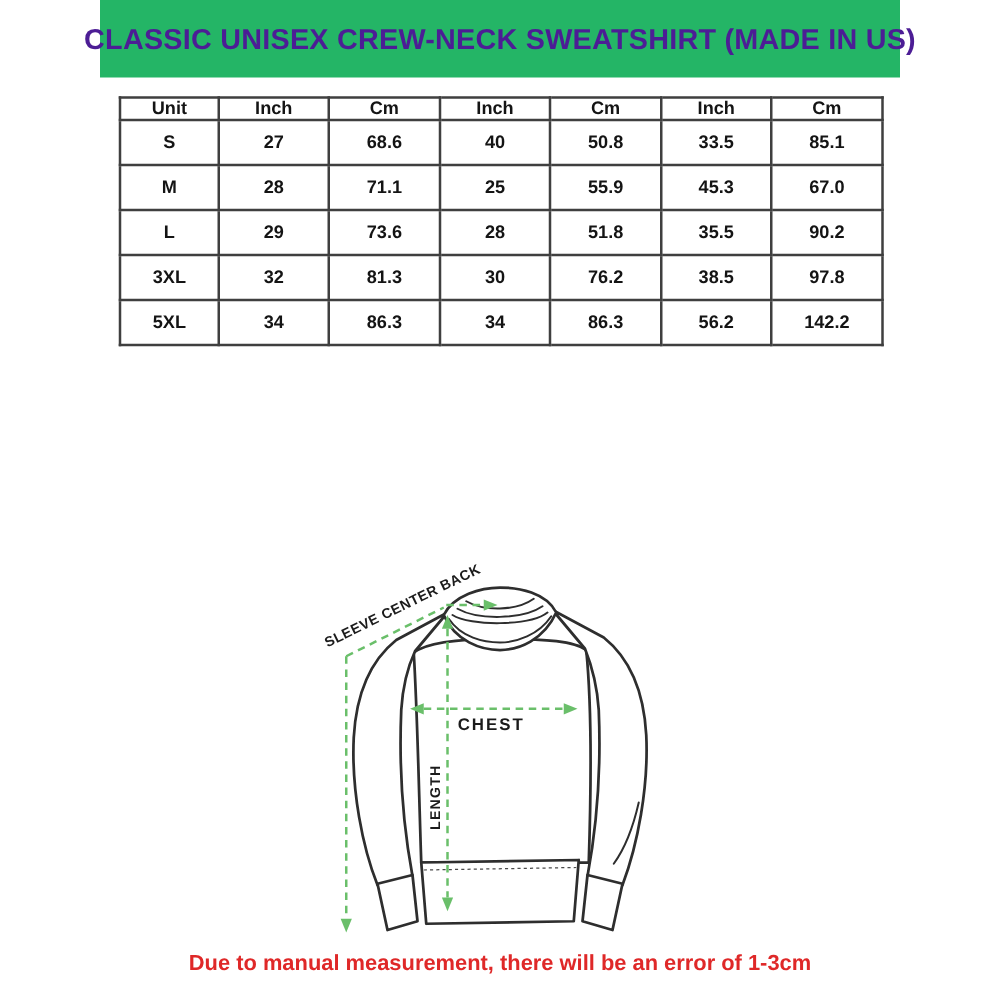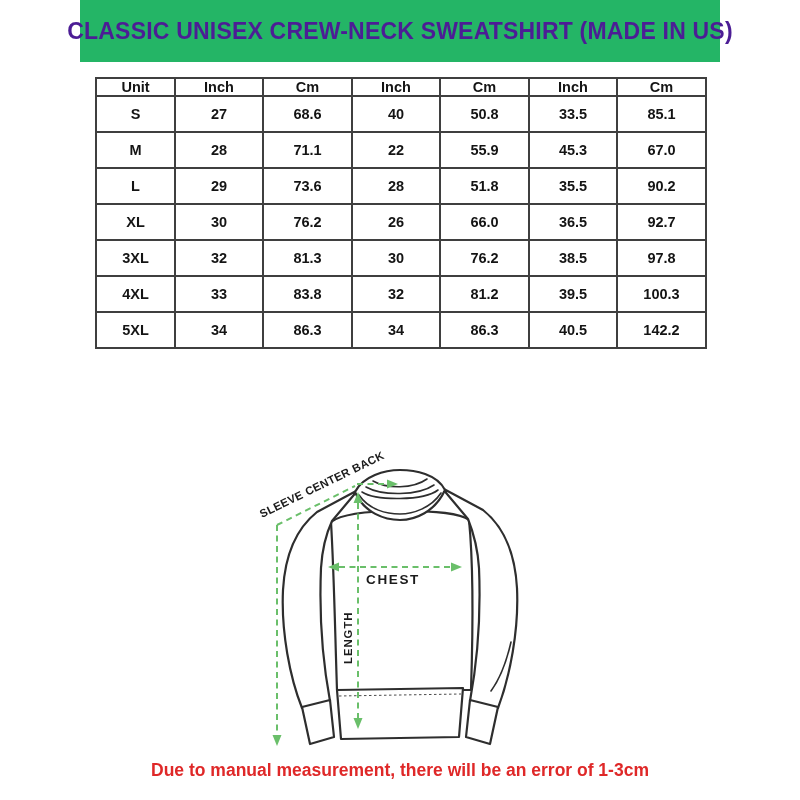--- a/index.html
+++ b/index.html
@@ -89,68 +89,50 @@
         <td class="gray">68.6</td>
         <td>40</td>
         <td class="gray">50.8</td>
         <td>33.5</td>
         <td class="gray">85.1</td>
       </tr>
       <tr>
         <td class="gray">M</td>
         <td>28</td>
         <td class="gray">71.1</td>
-        <td>22</td>
+        <td>25</td>
         <td class="gray">55.9</td>
         <td>45.3</td>
         <td class="gray">67.0</td>
       </tr>
       <tr>
         <td class="gray">L</td>
         <td>29</td>
         <td class="gray">73.6</td>
         <td>28</td>
         <td class="gray">51.8</td>
         <td>35.5</td>
         <td class="gray">90.2</td>
       </tr>
       <tr>
-        <td class="gray">XL</td>
-        <td>30</td>
-        <td class="gray">76.2</td>
-        <td>26</td>
-        <td class="gray">66.0</td>
-        <td>36.5</td>
-        <td class="gray">92.7</td>
-      </tr>
-      <tr>
         <td class="gray">3XL</td>
         <td>32</td>
         <td class="gray">81.3</td>
         <td>30</td>
         <td class="gray">76.2</td>
         <td>38.5</td>
         <td class="gray">97.8</td>
       </tr>
       <tr>
-        <td class="gray">4XL</td>
-        <td>33</td>
-        <td class="gray">83.8</td>
-        <td>32</td>
-        <td class="gray">81.2</td>
-        <td>39.5</td>
-        <td class="gray">100.3</td>
-      </tr>
-      <tr>
         <td class="gray">5XL</td>
         <td>34</td>
         <td class="gray">86.3</td>
         <td>34</td>
         <td class="gray">86.3</td>
-        <td>40.5</td>
+        <td>56.2</td>
         <td class="gray">142.2</td>
       </tr>
     </tbody>
   </table>
 </div>
 
 <div class="diagram-wrap">
   <svg width="320" height="310" viewBox="0 0 320 310">
 
     <g>

